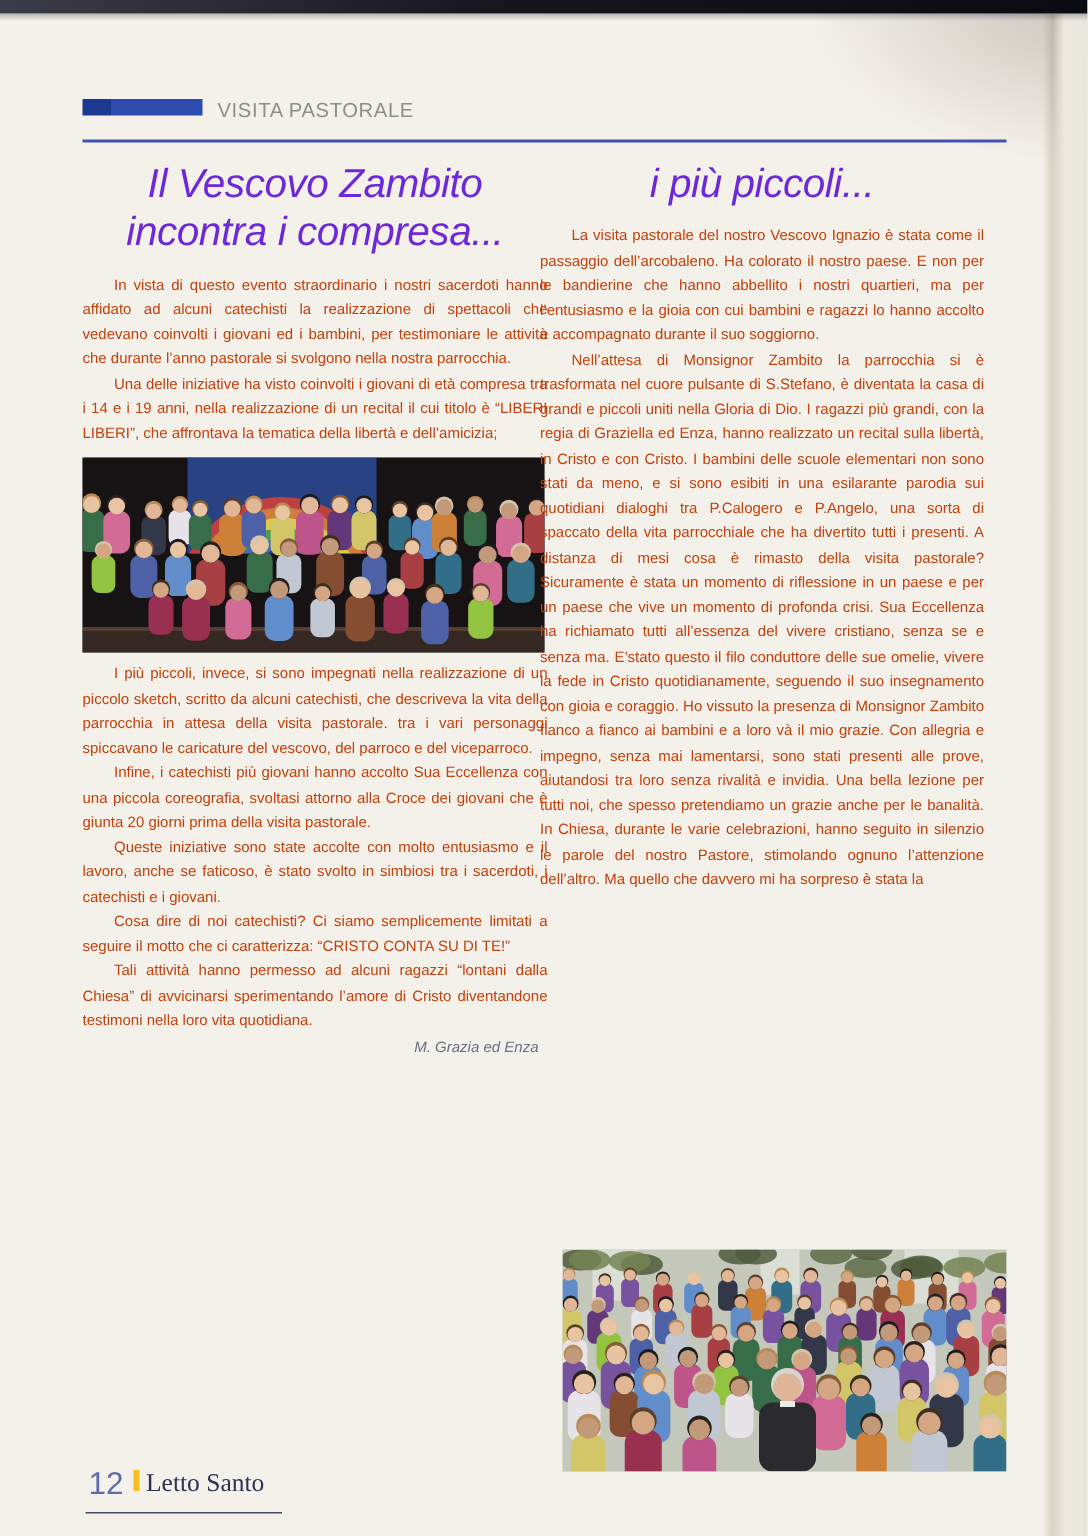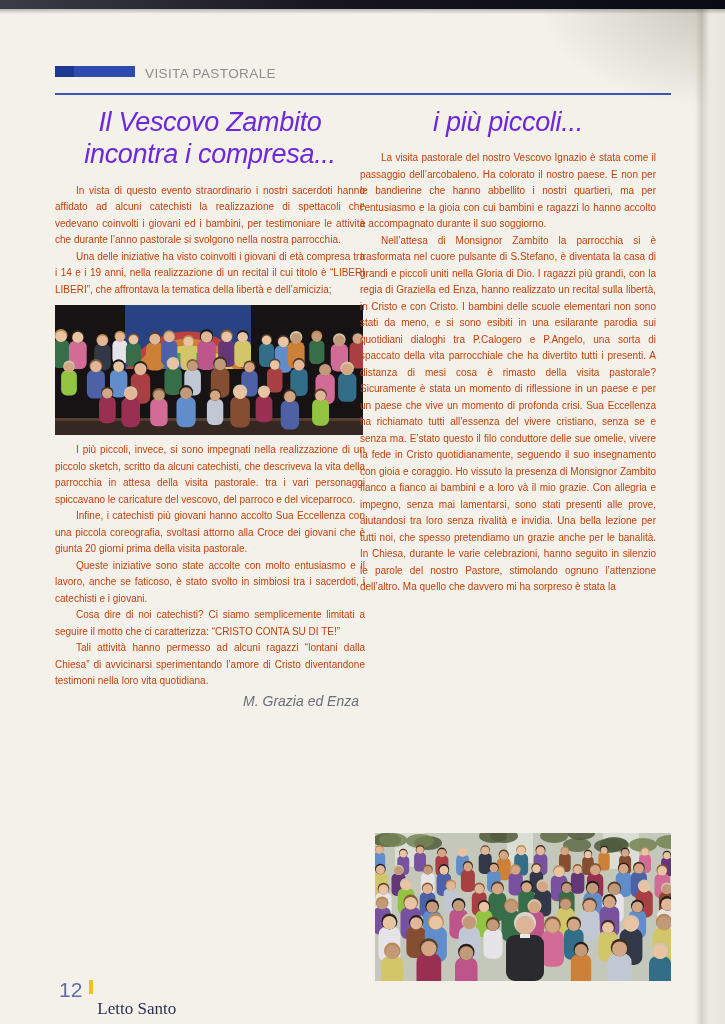--- a/index.html
+++ b/index.html
@@ -28,32 +28,32 @@
   .col-left{left:55px;width:310px;}
   .col-right{left:360px;width:296px;}
   .article-title{
     font-style:italic;font-weight:400;color:#6d28d9;
     font-size:27px;line-height:1.2;text-align:center;margin:0 0 12px 0;letter-spacing:-.3px;
   }
   .col p{
     margin:0;font-size:10px;line-height:16.5px;color:#c2410c;
     text-align:justify;text-indent:21px;hyphens:auto;-webkit-hyphens:auto;
   }
-  .signature{font-style:italic;font-size:14px;color:#696e7b;text-align:right;padding-right:6px;margin-top:3px;}
+  .signature{font-style:italic;font-size:10px;color:#696e7b;text-align:right;padding-right:6px;margin-top:3px;}
   
   .photo{margin:7px 0;overflow:hidden;background:#111;}
   .photo svg{display:block;width:100%;height:100%;filter:blur(.45px) saturate(.9) contrast(.96);}
   .photo-recital{width:308px;height:130px;}
   .photo-crowd{position:absolute;left:375px;top:826px;width:296px;height:148px;background:#c6cbbc;}
   
   .footer{position:absolute;left:57px;top:980px;display:inline-flex;align-items:flex-start;
     border-bottom:1.5px solid #414a6b;padding:0 12px 8px 2px;}
   .page-number{font-size:21px;line-height:20px;color:#5f6ca8;}
   .footer-ybar{display:inline-block;width:4px;height:14px;background:#f3c01e;margin:0 4px 1px 7px;}
-  .magazine-title{font-family:"Liberation Serif","DejaVu Serif",serif;font-size:17px;line-height:18px;color:#2c3254;margin-top:20px;}
+  .magazine-title{font-family:"Liberation Serif","DejaVu Serif",serif;font-size:17px;line-height:18px;color:#2c3254;}
 </style>
 </head>
 <body>
 
 <div class="scan-top-edge"></div>
 <div class="scan-top-fade"></div>
 <div class="scan-corner-shade"></div>
 <div class="scan-right-edge"></div>
 
 <div class="header">

